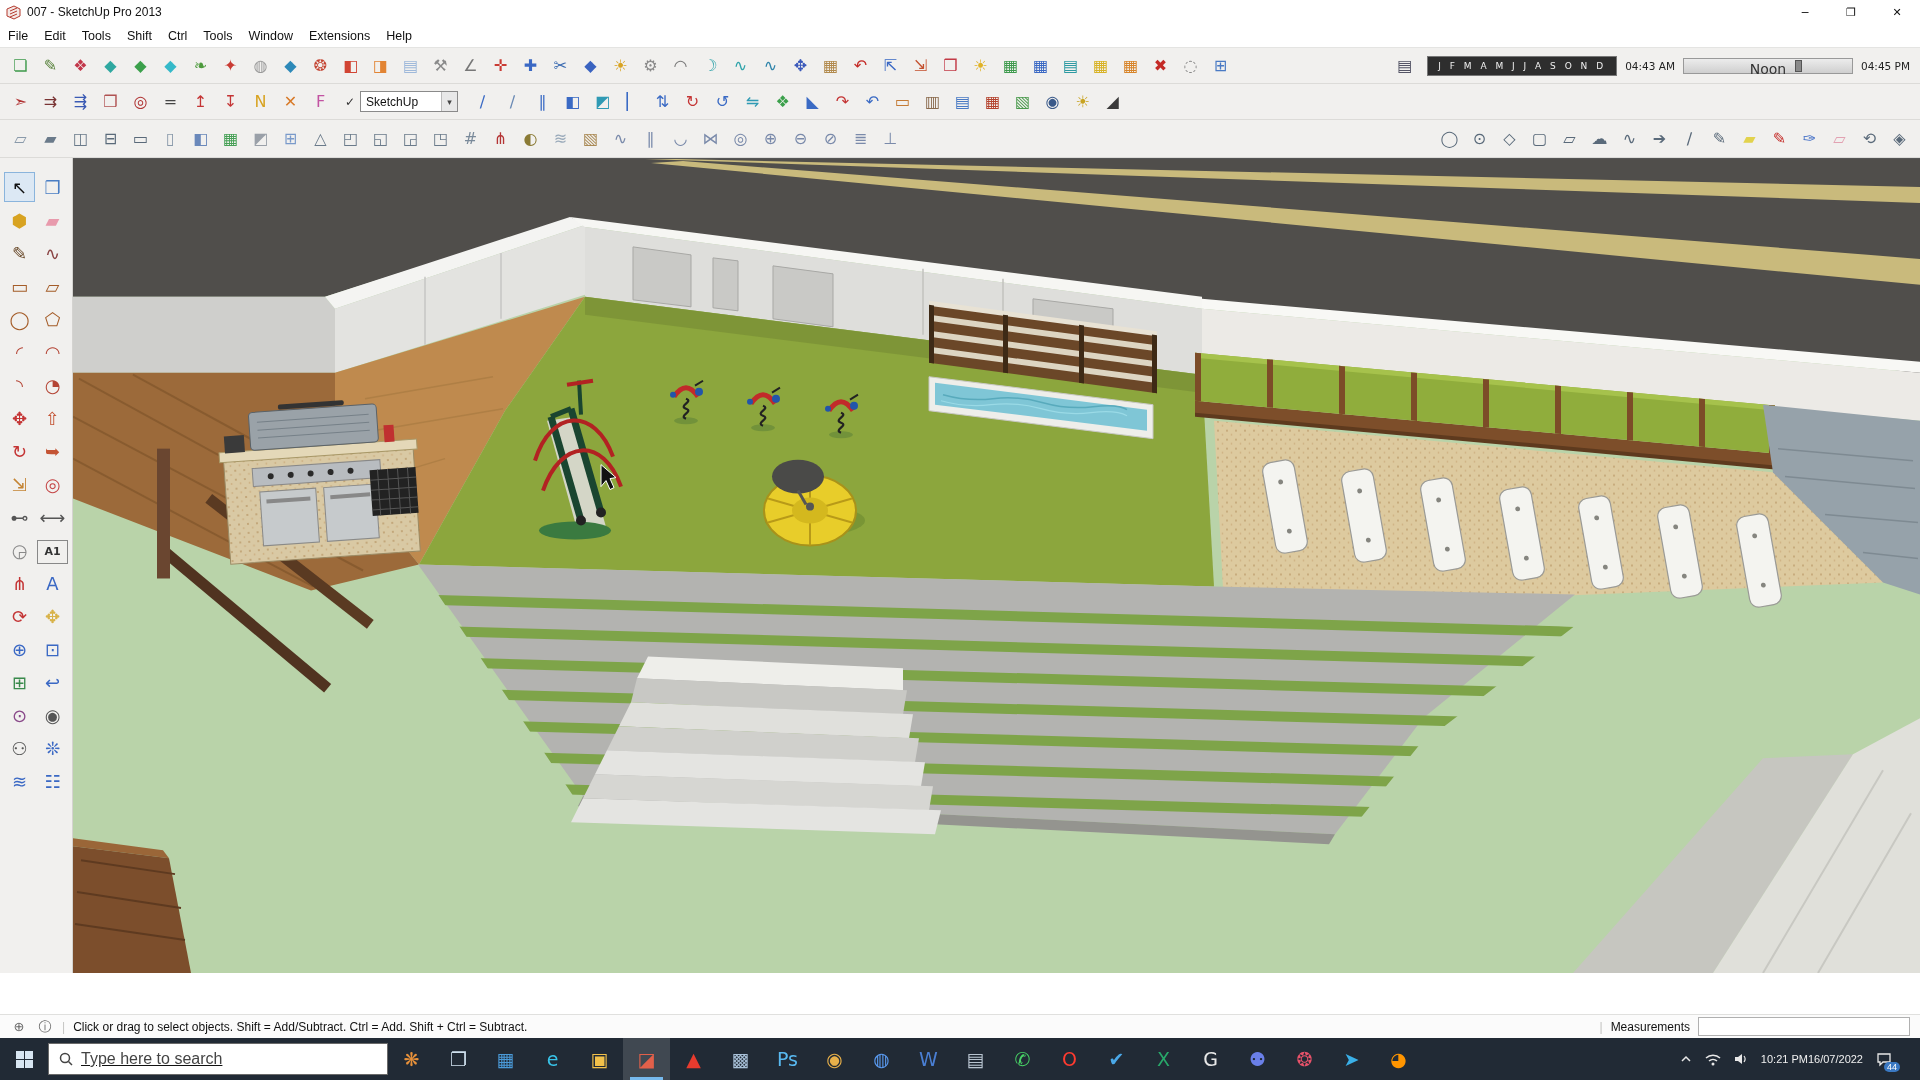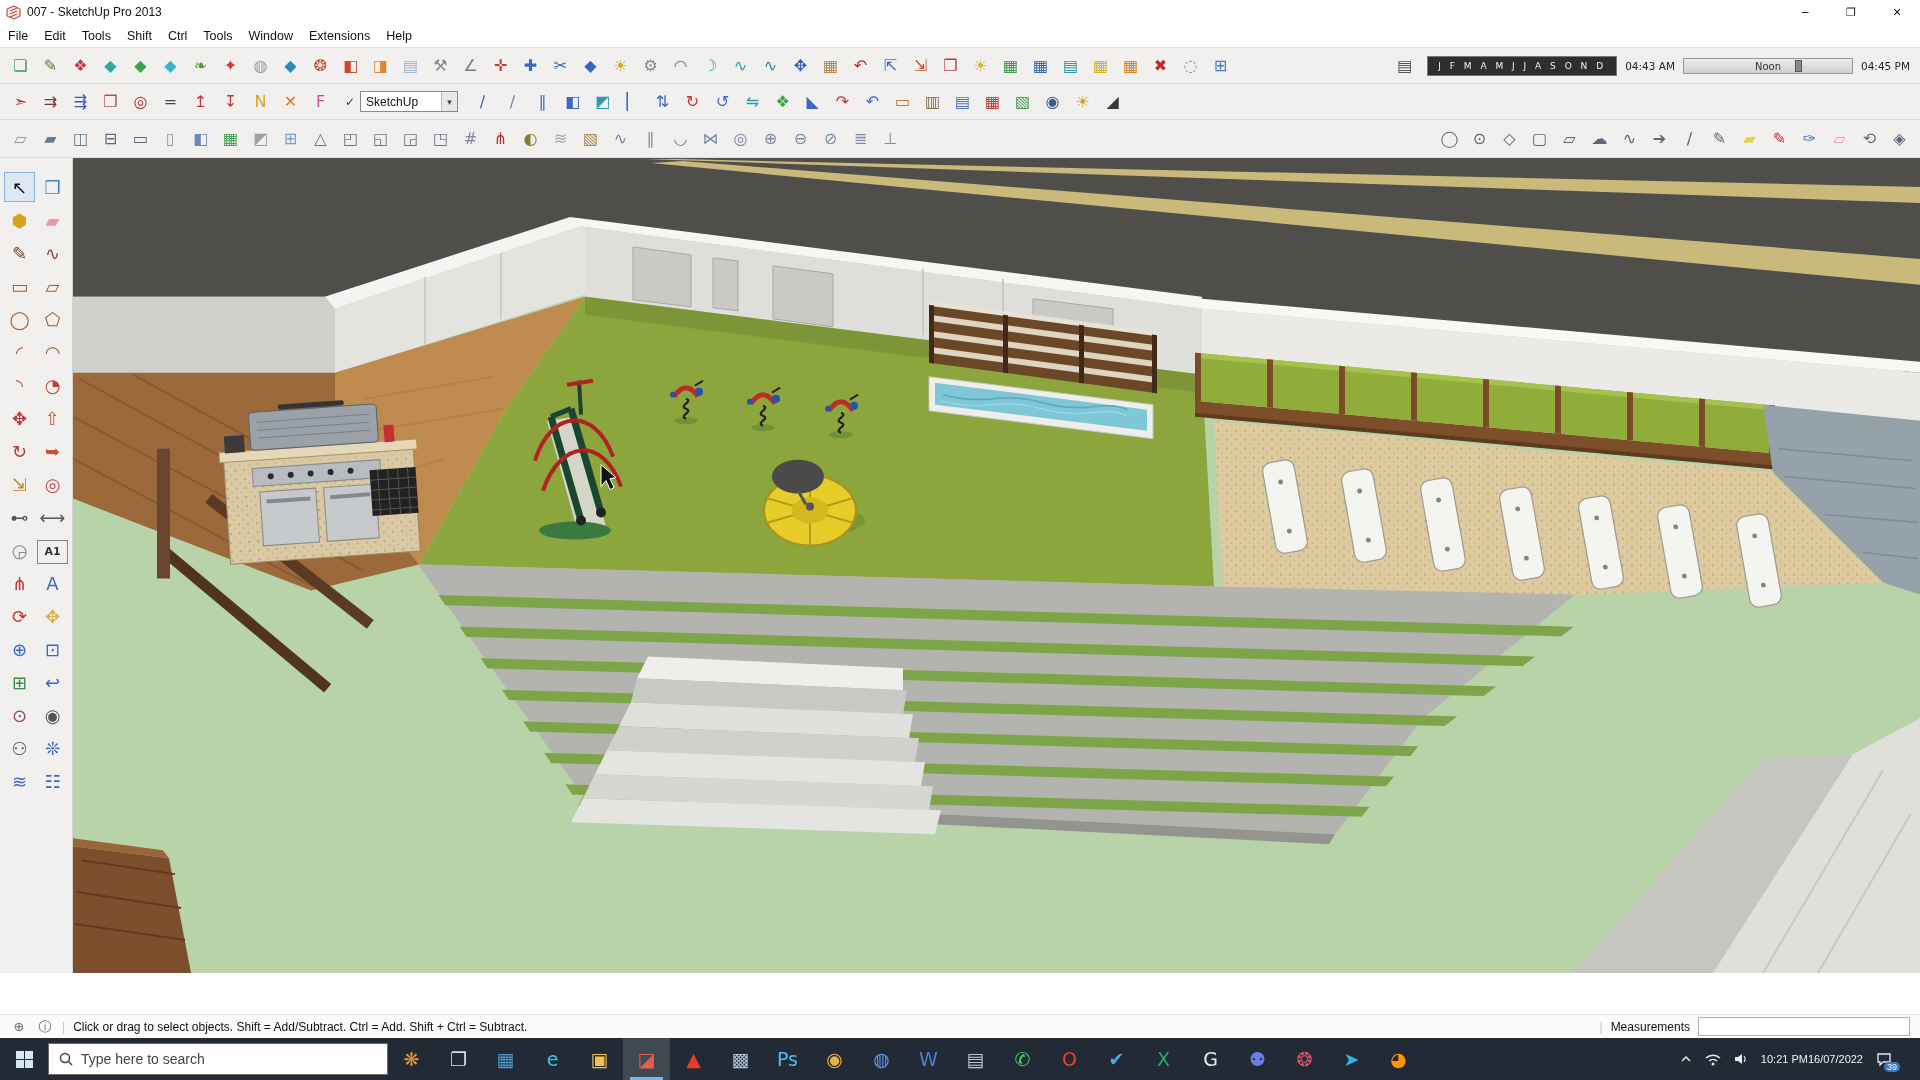--- a/index.html
+++ b/index.html
@@ -21,21 +21,21 @@
   .tb1 { height:36px; } .tb2 { height:36px; } .tb3 { height:38px; }
   .strip { display:flex; align-items:center; gap:1px; }
   .tbtn { width:29px; height:28px; display:flex; align-items:center; justify-content:center;
           font-family:"DejaVu Sans",sans-serif; font-size:16px; background:transparent;
           border:1px solid transparent; border-radius:3px; }
   .shadow-bar { margin-left:auto; display:flex; align-items:center; gap:8px; padding-right:4px; font-family:"DejaVu Sans",sans-serif; }
   .shadow-toggle { color:#556; }
   .month-strip { background:#2e2e2e; color:#f0f0f0; font-size:9px; letter-spacing:3px; padding:4px 10px; border:1px solid #777; white-space:nowrap; }
   .time-label { font-size:10.5px; color:#222; }
   .time-slider { position:relative; width:170px; height:16px; background:linear-gradient(#ececec,#cfcfcf); border:1px solid #999; }
-  .time-slider .noon { position:absolute; left:50%; top:2px; transform:translateX(-50%); font-size:10px; color:#333; }
+  .time-slider .noon { position:absolute; left:50%; top:2px; transform:translateX(-50%); font-size:14px; color:#333; }
   .time-slider .handle { position:absolute; left:66%; top:1px; width:7px; height:12px; background:#8a8a8a; border:1px solid #555; }
   .tag-box { display:flex; align-items:center; gap:5px; margin:0 10px; }
   .tag-check { font-size:12px; color:#333; font-family:"DejaVu Sans",sans-serif; }
   .tag-select { width:98px; height:21px; background:#fff; border:1px solid #8a8a8a; display:flex; align-items:center; font-size:12px; padding-left:5px; }
   .tag-caret { margin-left:auto; width:16px; height:100%; background:#e8e8e8; border-left:1px solid #bbb; display:flex; align-items:center; justify-content:center; font-size:9px; color:#444; }
   .r3-right { margin-left:auto; }
 
   
   .main { display:flex; width:1920px; height:815px; }
   .palette { width:73px; height:100%; background:#f1f0ee; border-right:1px solid #d4d3d0; padding-top:14px;
@@ -57,21 +57,21 @@
   .sb-right { margin-left:auto; display:flex; align-items:center; gap:8px; }
   .sb-meas-input { width:212px; height:19px; border:1px solid #b0b0b0; background:#fff; font-size:12px; padding:0 4px; }
 
   
   .taskbar { position:absolute; top:1038px; left:0; width:1920px; height:42px; background:#212a35;
              display:flex; align-items:stretch; color:#e8e8e8; }
   .start-btn { width:48px; display:flex; align-items:center; justify-content:center; background:none; border:none; }
   .win-logo { width:17px; height:17px; display:grid; grid-template-columns:8px 8px; grid-template-rows:8px 8px; gap:1px; }
   .win-logo span { background:#d8e6f2; }
   .search-box { width:340px; margin:5px 0; background:#fff; border:1px solid #6a6a6a; display:flex; align-items:center; gap:8px; padding:0 10px; }
-  .search-box input { flex:1; border:none; outline:none; background:transparent; font-size:14px; color:#111; font-family:inherit; }
+  .search-box input { flex:1; border:none; outline:none; background:transparent; font-size:16px; color:#111; font-family:inherit;text-decoration:underline; }
   .search-box input::placeholder { color:#444; }
   .task-apps { display:flex; }
   .task-app { position:relative; width:47px; display:flex; align-items:center; justify-content:center; background:none; border:none; }
   .tglyph { font-size:19px; font-family:"DejaVu Sans",sans-serif; }
   .abar { position:absolute; left:7px; right:7px; bottom:0; height:3px; background:transparent; }
   .tray { margin-left:auto; display:flex; align-items:center; gap:13px; padding-right:8px; }
   .tray-btn { background:none; border:none; color:#e8e8e8; display:flex; align-items:center; justify-content:center; }
   .clock { text-align:center; font-size:11px; line-height:1.35; color:#f0f0f0; }
   .notif { position:relative; }
   .badge { position:absolute; right:-8px; bottom:-5px; background:#3a78c2; color:#fff; border-radius:8px; font-size:9px; padding:0 3px; min-width:15px; text-align:center; }
@@ -880,19 +880,19 @@
           </svg>
       </button>
       <button class="tray-btn clock" data-name="taskbar-clock">
         <span style="display:block" data-name="clock-time">10:21 PM</span>
         <span style="display:block" data-name="clock-date">16/07/2022</span>
       </button>
       <button class="tray-btn notif" data-name="notification-icon">
         <svg width="16" height="15">
             <path d="M2,2 h12 v8 h-7 l-3,3 v-3 h-2 z" fill="none" stroke="#e8e8e8" stroke-width="1.3"></path>
           </svg>
-        <span class="badge" data-name="notification-badge">39</span>
+        <span class="badge" data-name="notification-badge">44</span>
       </button>
       <button class="show-desktop" data-name="show-desktop-button"></button>
     </div>
   </div>
 
 </div>
 
 </body></html>

